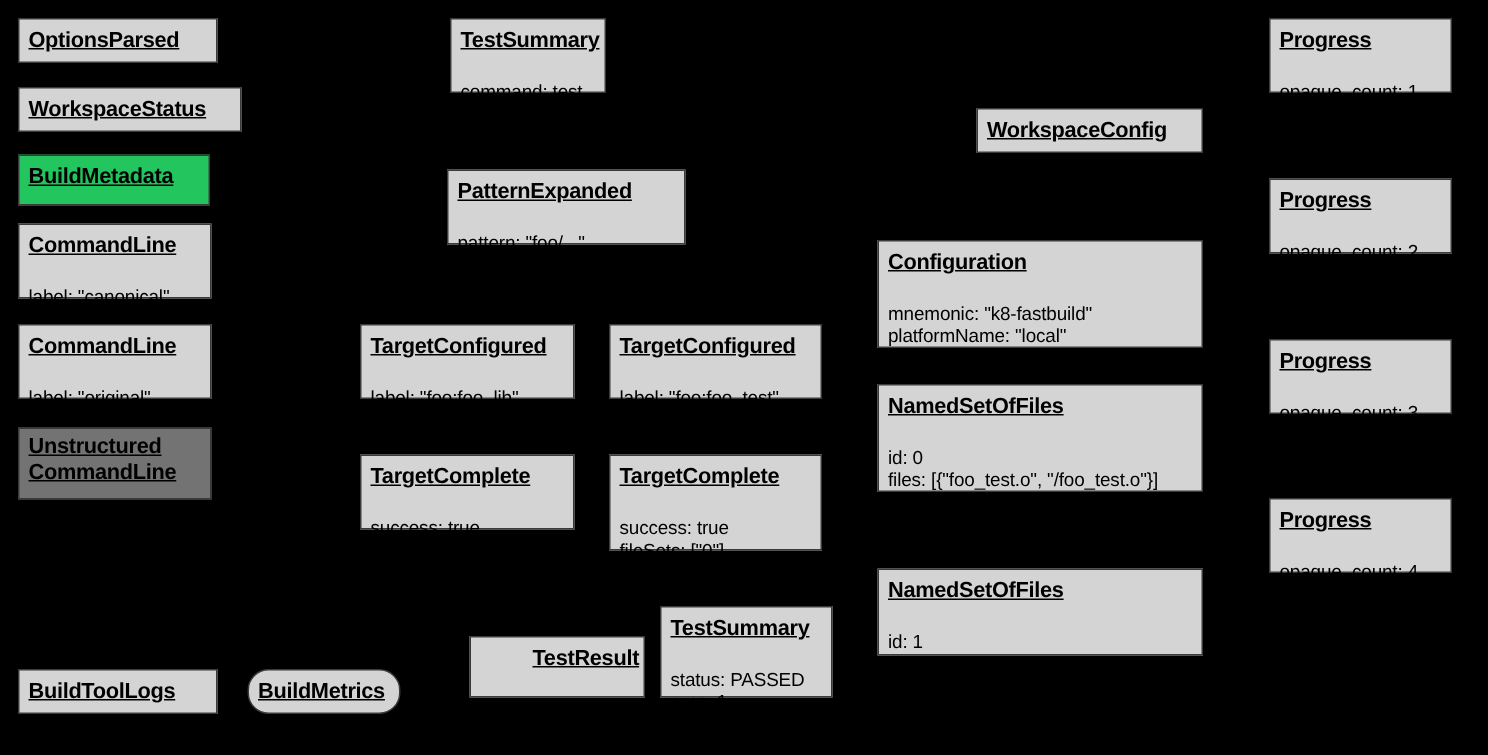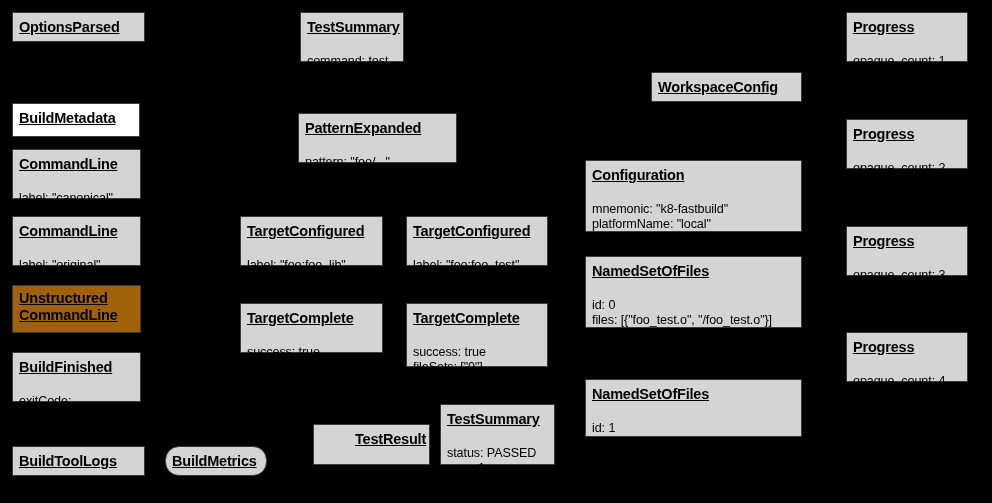--- a/index.html
+++ b/index.html
@@ -42,42 +42,42 @@
   }
   .node-fields:empty { display: none; }
 </style>
 </head>
 <body>
 
 <div id="canvas" style="background: rgb(0, 0, 0);">
     <div class="node" style="left: 12px; top: 12px; width: 133px; height: 30px; background: rgb(212, 212, 212); border-color: rgb(58, 58, 58); color: rgb(0, 0, 0);"><div class="node-title">OptionsParsed</div></div>
     <div class="node" style="left: 300px; top: 12px; width: 104px; height: 50px; background: rgb(212, 212, 212); border-color: rgb(58, 58, 58); color: rgb(0, 0, 0);"><div class="node-title">TestSummary</div><div class="node-fields">command: test</div></div>
     <div class="node" style="left: 846px; top: 12px; width: 122px; height: 50px; background: rgb(212, 212, 212); border-color: rgb(58, 58, 58); color: rgb(0, 0, 0);"><div class="node-title">Progress</div><div class="node-fields">opaque_count: 1</div></div>
+    <div class="node" style="left: 12px; top: 58px; width: 149px; height: 30px; background: rgb(212, 212, 212); border-color: rgb(58, 58, 58); color: rgb(0, 0, 0);"><div class="node-title">WorkspaceStatus</div></div>
     <div class="node" style="left: 651px; top: 72px; width: 151px; height: 30px; background: rgb(212, 212, 212); border-color: rgb(58, 58, 58); color: rgb(0, 0, 0);"><div class="node-title">WorkspaceConfig</div></div>
-    <div class="node" style="left: 12px; top: 103px; width: 128px; height: 34px; background: #ffffff; border-color: rgb(58, 58, 58); color: rgb(0, 0, 0);"><div class="node-title">BuildMetadata</div></div>
+    <div class="node" style="left: 12px; top: 103px; width: 128px; height: 34px; background: #22c55e; border-color: rgb(58, 58, 58); color: rgb(0, 0, 0);"><div class="node-title">BuildMetadata</div></div>
     <div class="node" style="left: 298px; top: 113px; width: 159px; height: 50px; background: rgb(212, 212, 212); border-color: rgb(58, 58, 58); color: rgb(0, 0, 0);"><div class="node-title">PatternExpanded</div><div class="node-fields">pattern: "foo/..."</div></div>
     <div class="node" style="left: 846px; top: 119px; width: 122px; height: 50px; background: rgb(212, 212, 212); border-color: rgb(58, 58, 58); color: rgb(0, 0, 0);"><div class="node-title">Progress</div><div class="node-fields">opaque_count: 2</div></div>
     <div class="node" style="left: 12px; top: 149px; width: 129px; height: 50px; background: rgb(212, 212, 212); border-color: rgb(58, 58, 58); color: rgb(0, 0, 0);"><div class="node-title">CommandLine</div><div class="node-fields">label: "canonical"</div></div>
     <div class="node" style="left: 585px; top: 160px; width: 217px; height: 72px; background: rgb(212, 212, 212); border-color: rgb(58, 58, 58); color: rgb(0, 0, 0);"><div class="node-title">Configuration</div><div class="node-fields">mnemonic: "k8-fastbuild"
 platformName: "local"
 cpu: "k8"</div></div>
     <div class="node" style="left: 240px; top: 216px; width: 143px; height: 50px; background: rgb(212, 212, 212); border-color: rgb(58, 58, 58); color: rgb(0, 0, 0);"><div class="node-title">TargetConfigured</div><div class="node-fields">label: "foo:foo_lib"</div></div>
     <div class="node" style="left: 406px; top: 216px; width: 142px; height: 50px; background: rgb(212, 212, 212); border-color: rgb(58, 58, 58); color: rgb(0, 0, 0);"><div class="node-title">TargetConfigured</div><div class="node-fields">label: "foo:foo_test"</div></div>
     <div class="node" style="left: 12px; top: 216px; width: 129px; height: 50px; background: rgb(212, 212, 212); border-color: rgb(58, 58, 58); color: rgb(0, 0, 0);"><div class="node-title">CommandLine</div><div class="node-fields">label: "original"</div></div>
     <div class="node" style="left: 846px; top: 226px; width: 122px; height: 50px; background: rgb(212, 212, 212); border-color: rgb(58, 58, 58); color: rgb(0, 0, 0);"><div class="node-title">Progress</div><div class="node-fields">opaque_count: 3</div></div>
     <div class="node" style="left: 585px; top: 256px; width: 217px; height: 72px; background: rgb(212, 212, 212); border-color: rgb(58, 58, 58); color: rgb(0, 0, 0);"><div class="node-title">NamedSetOfFiles</div><div class="node-fields">id: 0
 files: [{"foo_test.o", "/foo_test.o"}]
 fileSets: ["1"]</div></div>
-    <div class="node" style="left: 12px; top: 285px; width: 129px; height: 48px; background: #a16207; border-color: rgb(58, 58, 58); color: rgb(0, 0, 0);"><div class="node-title">Unstructured
+    <div class="node" style="left: 12px; top: 285px; width: 129px; height: 48px; background: #737373; border-color: rgb(58, 58, 58); color: rgb(0, 0, 0);"><div class="node-title">Unstructured
 CommandLine</div></div>
     <div class="node" style="left: 240px; top: 303px; width: 143px; height: 50px; background: rgb(212, 212, 212); border-color: rgb(58, 58, 58); color: rgb(0, 0, 0);"><div class="node-title">TargetComplete</div><div class="node-fields">success: true</div></div>
     <div class="node" style="left: 406px; top: 303px; width: 142px; height: 64px; background: rgb(212, 212, 212); border-color: rgb(58, 58, 58); color: rgb(0, 0, 0);"><div class="node-title">TargetComplete</div><div class="node-fields">success: true
 fileSets: ["0"]</div></div>
     <div class="node" style="left: 846px; top: 332px; width: 122px; height: 50px; background: rgb(212, 212, 212); border-color: rgb(58, 58, 58); color: rgb(0, 0, 0);"><div class="node-title">Progress</div><div class="node-fields">opaque_count: 4</div></div>
-    <div class="node" style="left: 12px; top: 352px; width: 129px; height: 50px; background: rgb(212, 212, 212); border-color: rgb(58, 58, 58); color: rgb(0, 0, 0);"><div class="node-title">BuildFinished</div><div class="node-fields">exitCode: SUCCESS</div></div>
     <div class="node" style="left: 585px; top: 379px; width: 217px; height: 58px; background: rgb(212, 212, 212); border-color: rgb(58, 58, 58); color: rgb(0, 0, 0);"><div class="node-title">NamedSetOfFiles</div><div class="node-fields">id: 1
 files: [{"foo.o", "/foo.o"}]</div></div>
     <div class="node" style="left: 440px; top: 404px; width: 115px; height: 61px; background: rgb(212, 212, 212); border-color: rgb(58, 58, 58); color: rgb(0, 0, 0);"><div class="node-title">TestSummary</div><div class="node-fields">status: PASSED
 runs: 1</div></div>
     <div class="node" style="left: 313px; top: 424px; width: 117px; height: 41px; background: rgb(212, 212, 212); border-color: rgb(58, 58, 58); color: rgb(0, 0, 0); padding-left: 41px;"><div class="node-title">TestResult</div><div class="node-fields">status: PASSED</div></div>
     <div class="node" style="left: 12px; top: 446px; width: 133px; height: 30px; background: rgb(212, 212, 212); border-color: rgb(58, 58, 58); color: rgb(0, 0, 0); text-decoration: underline;"><div class="node-title">BuildToolLogs</div></div>
     <div class="node" style="left: 165px; top: 446px; width: 102px; height: 30px; background: rgb(212, 212, 212); border-color: rgb(58, 58, 58); color: rgb(0, 0, 0); border-radius: 14px;"><div class="node-title">BuildMetrics</div></div>
   </div>
 
 </body></html>

